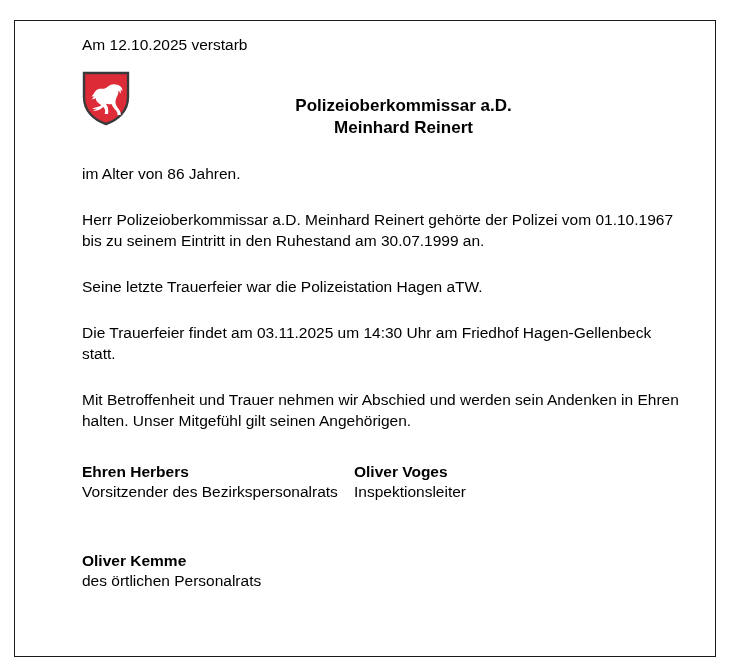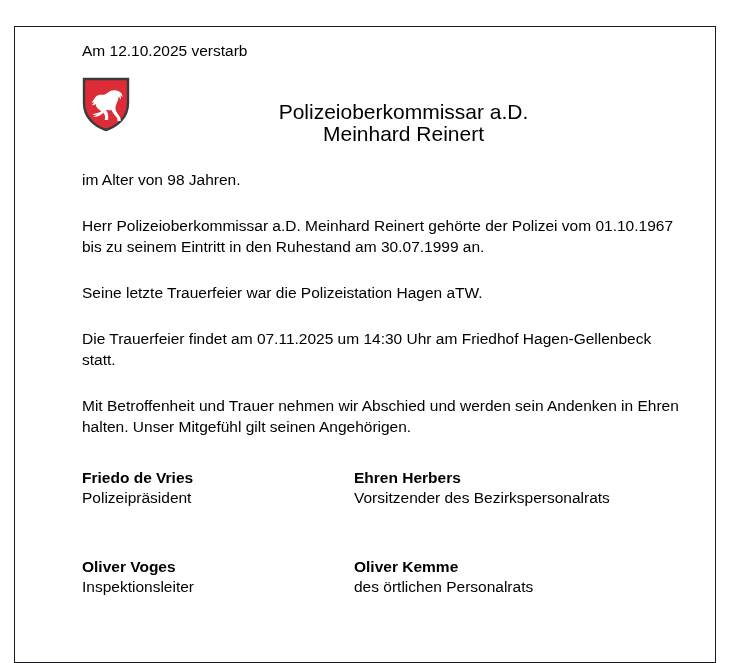--- a/index.html
+++ b/index.html
@@ -10,21 +10,21 @@
   body {
     width: 736px;
     height: 663px;
     font-family: "Liberation Sans", sans-serif;
     color: #000000;
     overflow: hidden;
   }
   #notice-frame {
     position: absolute;
     left: 14px;
-    top: 26px;
+    top: 20px;
     width: 702px;
     height: 637px;
     box-sizing: border-box;
     border: 1.5px solid #1b1b1f;
     background: #ffffff;
   }
   .inner {
     position: relative;
     width: 100%;
     height: 100%;
@@ -44,22 +44,22 @@
   }
   .crest {
     position: absolute;
     left: 0;
     top: 0;
     width: 48px;
     height: 55px;
   }
   .deceased-title {
     text-align: center;
-    font-size: 21px;
-    font-weight: normal;
+    font-size: 17px;
+    font-weight: bold;
     line-height: 22px;
     padding-left: 34px;
     padding-top: 24px;
   }
   .deceased-title span {
     display: block;
   }
   .body-para {
     font-size: 15.5px;
     line-height: 21px;
@@ -126,39 +126,33 @@
                    c1.5,0.3 3.1,0.2 4.6,-0.2 c-1.2,1.0 -2.6,1.7 -4.1,2.0
                    c1.9,0.5 3.9,0.3 5.7,-0.5 c2.2,-1.0 4.0,-2.6 5.6,-4.4 Z" fill="#FFFFFF"></path>
         </svg>
       </div>
       <div class="deceased-title">
         <span>Polizeioberkommissar a.D.</span>
         <span>Meinhard Reinert</span>
       </div>
     </div>
 
-    <p class="body-para gap-age">im Alter von 98 Jahren.</p>
+    <p class="body-para gap-age">im Alter von 86 Jahren.</p>
 
     <p class="body-para gap-std">Herr Polizeioberkommissar a.D. Meinhard Reinert gehörte der Polizei vom 01.10.1967 bis zu seinem Eintritt in den Ruhestand am 30.07.1999 an.</p>
 
     <p class="body-para gap-std">Seine letzte Trauerfeier war die Polizeistation Hagen aTW.</p>
 
-    <p class="body-para gap-std">Die Trauerfeier findet am 07.11.2025 um 14:30 Uhr am Friedhof Hagen-Gellenbeck statt.</p>
+    <p class="body-para gap-std">Die Trauerfeier findet am 03.11.2025 um 14:30 Uhr am Friedhof Hagen-Gellenbeck statt.</p>
 
     <p class="body-para gap-std">Mit Betroffenheit und Trauer nehmen wir Abschied und werden sein Andenken in Ehren halten. Unser Mitgefühl gilt seinen Angehörigen.</p>
 
 
     <div class="sig-grid">
 
-      <div>
-        <div class="sig-name">Friedo de Vries</div>
-        <div class="sig-role">
-          <span>Polizeipräsident</span>
-        </div>
-      </div>
 
       <div>
         <div class="sig-name">Ehren Herbers</div>
         <div class="sig-role">
           <span>Vorsitzender des Bezirkspersonalrats</span>
         </div>
       </div>
 
       <div>
         <div class="sig-name">Oliver Voges</div>

